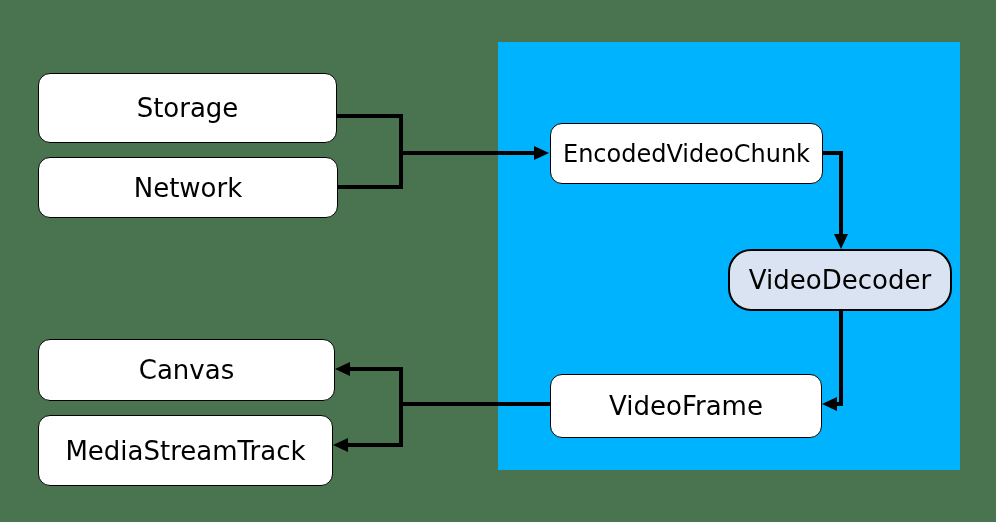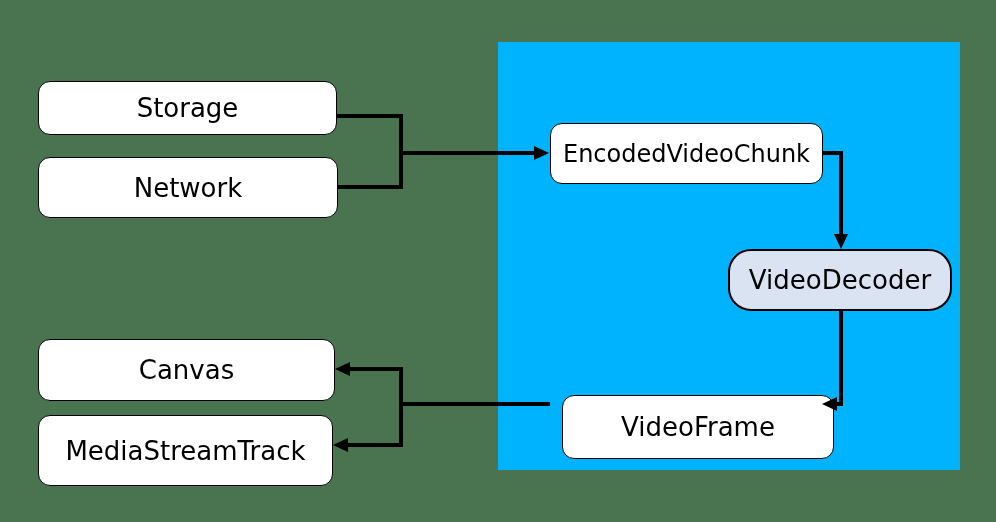--- a/index.html
+++ b/index.html
@@ -28,27 +28,27 @@
     justify-content: center;
     background: #ffffff;
     border: 1.5px solid #000000;
     border-radius: 12px;
     color: #000000;
     font-size: 26px;
     line-height: 1;
     white-space: nowrap;
     box-sizing: border-box;
   }
-  #n-storage { left: 38px;  top: 81px;  width: 299px; height: 54px; }
+  #n-storage { left: 38px;  top: 73px;  width: 299px; height: 70px; }
   #n-network { left: 38px;  top: 157px; width: 300px; height: 61px; }
   #n-canvas  { left: 38px;  top: 339px; width: 297px; height: 62px; }
   #n-mst     { left: 38px;  top: 415px; width: 295px; height: 71px; }
   #n-evc     { left: 550px; top: 123px; width: 273px; height: 61px; font-size: 24px; }
   #n-vd      { left: 728px; top: 249px; width: 224px; height: 62px; border-radius: 0; border-width: 2px; background: #dae3f2; }
-  #n-vf      { left: 550px; top: 395px; width: 272px; height: 64px; margin-left: 12px; }
+  #n-vf      { left: 550px; top: 374px; width: 272px; height: 64px; }
 
   
   .ln { position: absolute; background: #000000; }
   .s-storage-out   { left: 337px; top: 114px; width: 66px;  height: 4px; }
   .s-network-out   { left: 338px; top: 185px; width: 65px;  height: 4px; }
   .s-in-bracket-v  { left: 399px; top: 114px; width: 4px;   height: 75px; }
   .s-merge-to-evc  { left: 401px; top: 151px; width: 133px; height: 4px; }
   .s-evc-out-h     { left: 822px; top: 151px; width: 21px;  height: 4px; }
   .s-evc-down-v    { left: 839px; top: 151px; width: 4px;   height: 84px; }
   .s-vd-down-v     { left: 839px; top: 311px; width: 4px;   height: 95px; }

